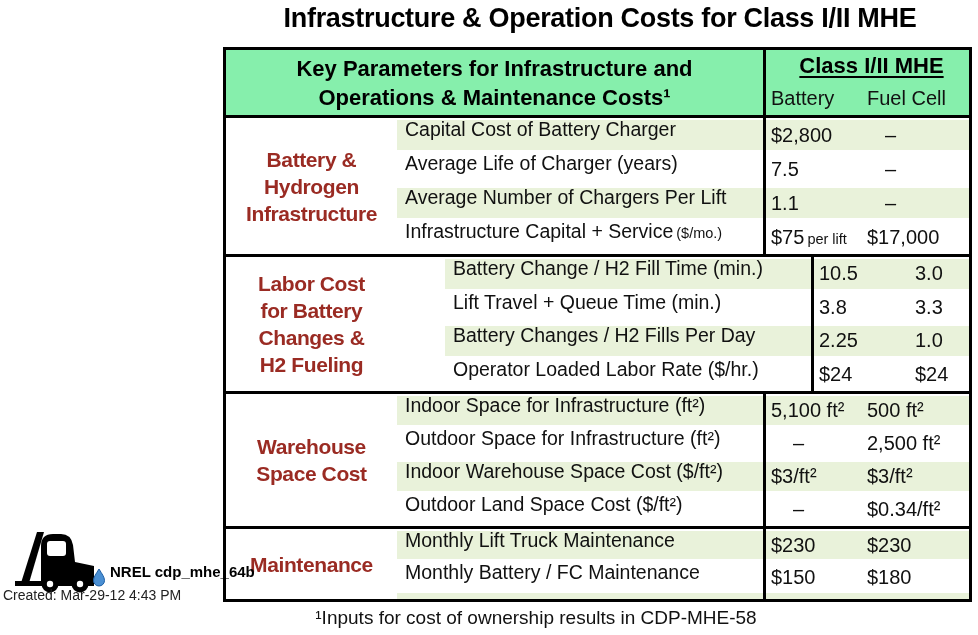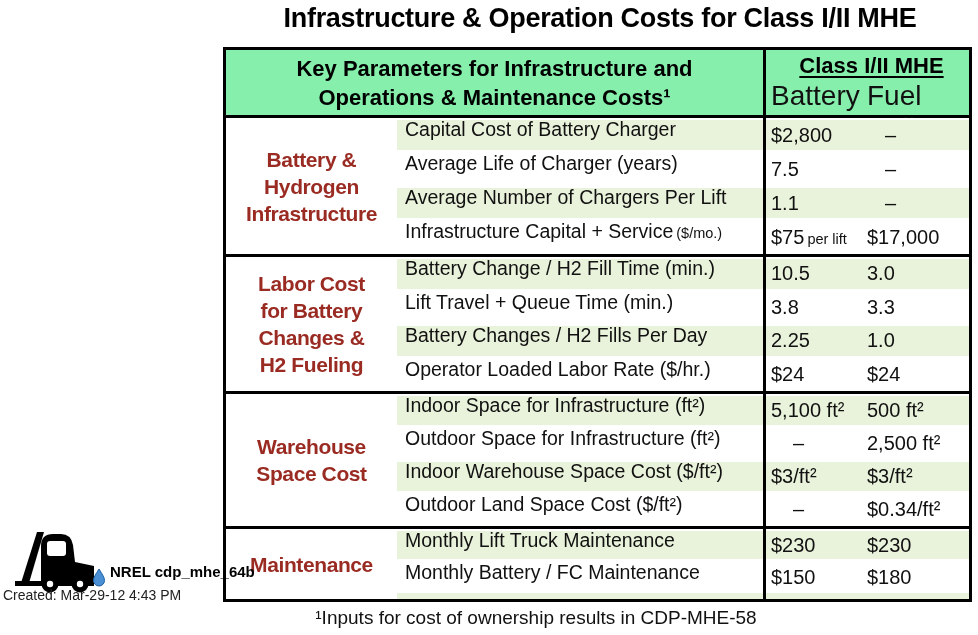--- a/index.html
+++ b/index.html
@@ -15,27 +15,27 @@
   }
   .tbl {
     position: absolute; left: 223px; top: 47px; width: 749px; height: 555px;
     border: 3px solid #000; display: flex; flex-direction: column; background: #fff;
   }
   
   .thead { height: 68px; border-bottom: 3px solid #000; display: flex; background: #86efac; }
   .th-left { width: 537px; text-align: center; font-weight: bold; font-size: 22px; line-height: 29px; padding-top: 4px; color:#000; }
   .th-right { flex: 1; border-left: 3px solid #000; display: flex; flex-direction: column; }
   .th-group { text-align: center; font-weight: bold; font-size: 22px; margin-top: 3px; text-decoration: underline; text-underline-offset: 3px; color:#000;margin-left:8px; }
-  .th-cols { display: flex; font-size: 28px; margin-top: 1px; }
+  .th-cols { display: flex; font-size: 20px; margin-top: 8px; }
   .th-col-bat { width: 101px; padding-left: 5px; }
   .th-col-fc { flex: 1; }
   
   .section { display: flex; background:#fff; }
   .section + .section { border-top: 3px solid #000; }
-  .s1 { height: 136px; } .s2 { height: 137px; } .s3 { height: 135px; } .s4 { height: 73px; }
+  .s1 { height: 136px; } .s2 { height: 137px; gap: 48px; } .s3 { height: 135px; } .s4 { height: 73px; }
   .sec-label {
     width: 171px; display: flex; align-items: center; justify-content: center;
     text-align: center; font-weight: bold; font-size: 21px; line-height: 27px;
     letter-spacing: -0.4px; color: #9a2b23; white-space: pre-line;
   }
   .rows { flex: 1; display: flex; flex-direction: column; }
   .prow { flex: 1; display: flex; position: relative; }
   .prow.g::before { content: ""; position: absolute; left: 0; right: 0; top: 2px; bottom: 2px; background: #e9f2da; }
   .pcell { width: 366px; padding-left: 8px; position: relative; font-size: 19.5px; white-space: nowrap; }
   .vcell { flex: 1; align-self: stretch; position: relative; display: flex; align-items: center; border-left: 3px solid #000; font-size: 20px; }

